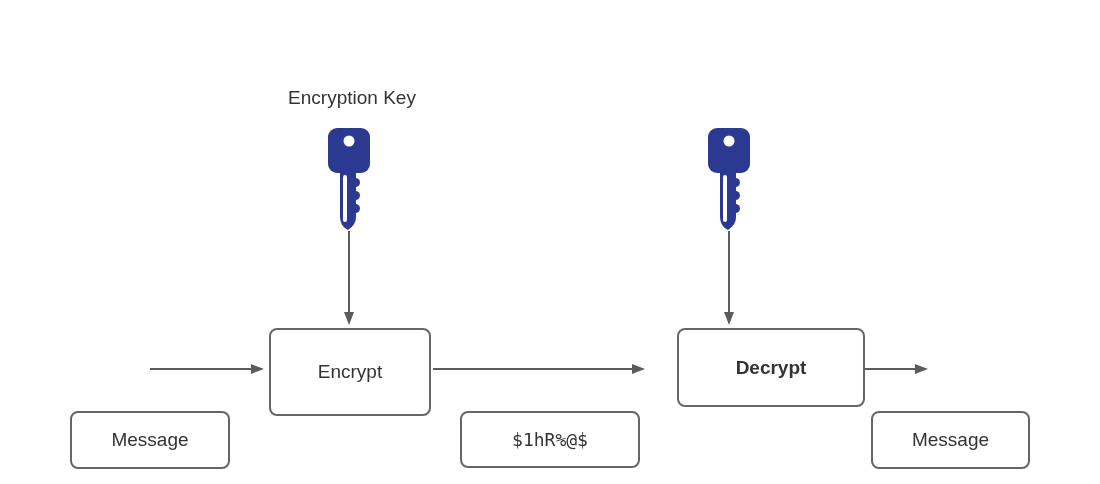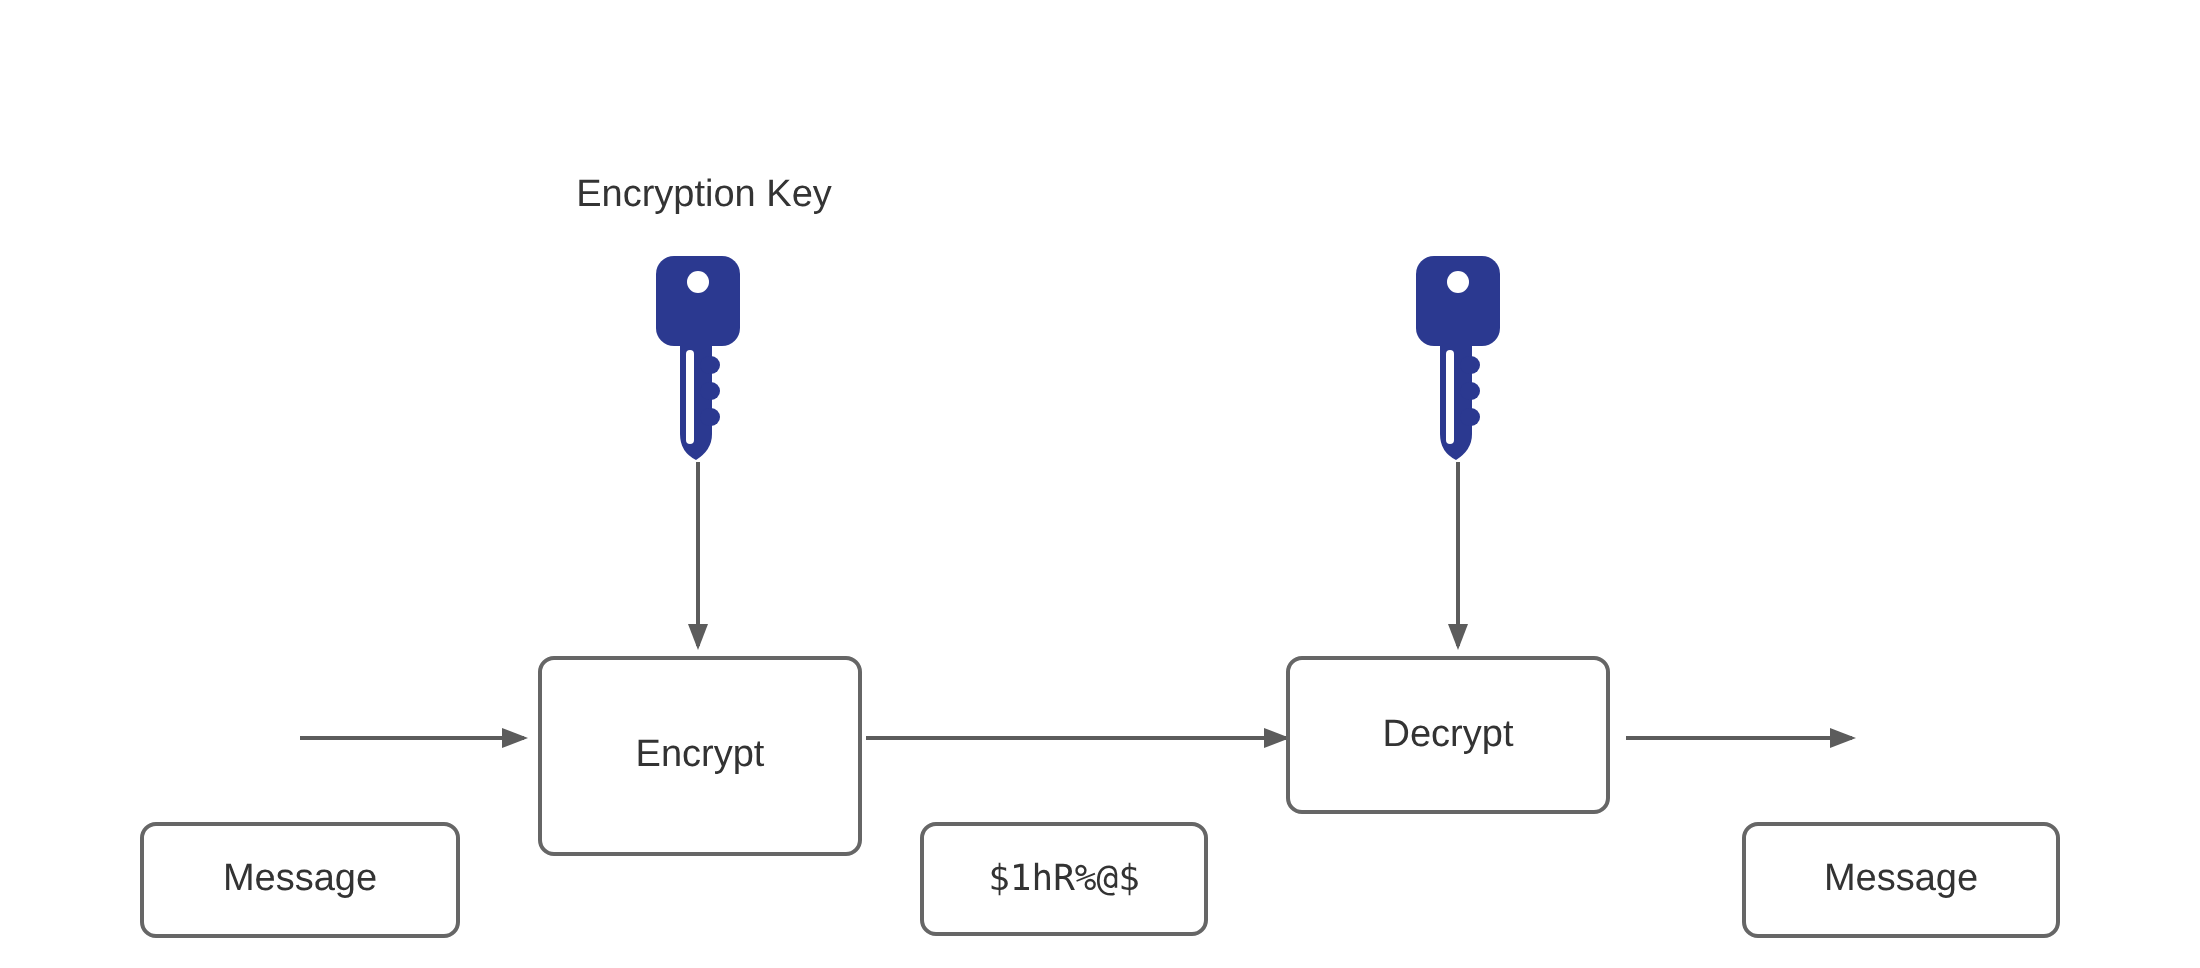--- a/index.html
+++ b/index.html
@@ -78,30 +78,30 @@
   <svg class="key-icon" style="left:707px; top:99px;" width="44" height="105" viewBox="0 0 44 105">
     <rect x="1" y="1" width="42" height="45" rx="9" fill="#2b3990"></rect>
     <path d="M13,44 L13,90 Q13,99 21,103 Q29,98 29,90 L29,44 Z" fill="#2b3990"></path>
     <rect x="23" y="51" width="10" height="9" rx="4.5" fill="#2b3990"></rect>
     <rect x="23" y="64" width="10" height="9" rx="4.5" fill="#2b3990"></rect>
     <rect x="23" y="77" width="10" height="9" rx="4.5" fill="#2b3990"></rect>
     <circle cx="22" cy="14" r="5.5" fill="#ffffff"></circle>
     <rect x="16" y="48" width="4" height="47" rx="2" fill="#ffffff"></rect>
   </svg>
 
-  <div class="node" style="left:269px; top:300px; width:162px; height:100px;">
+  <div class="node" style="left:269px; top:300px; width:162px; height:88px;">
     <span>Encrypt</span>
   </div>
-  <div class="node" style="left:643px; top:300px; width:162px; height:79px;">
+  <div class="node" style="left:677px; top:300px; width:188px; height:79px;font-weight:bold;">
     <span>Decrypt</span>
   </div>
 
   <div class="node" style="left:70px; top:383px; width:160px; height:58px;">
     <span>Message</span>
   </div>
-  <div class="node" style="left:460px; top:383px; width:144px; height:57px;">
+  <div class="node" style="left:460px; top:383px; width:180px; height:57px;">
     <span class="mono">$1hR%@$</span>
   </div>
   <div class="node" style="left:871px; top:383px; width:159px; height:58px;">
     <span>Message</span>
   </div>
 
 </div>
 
 </body></html>

